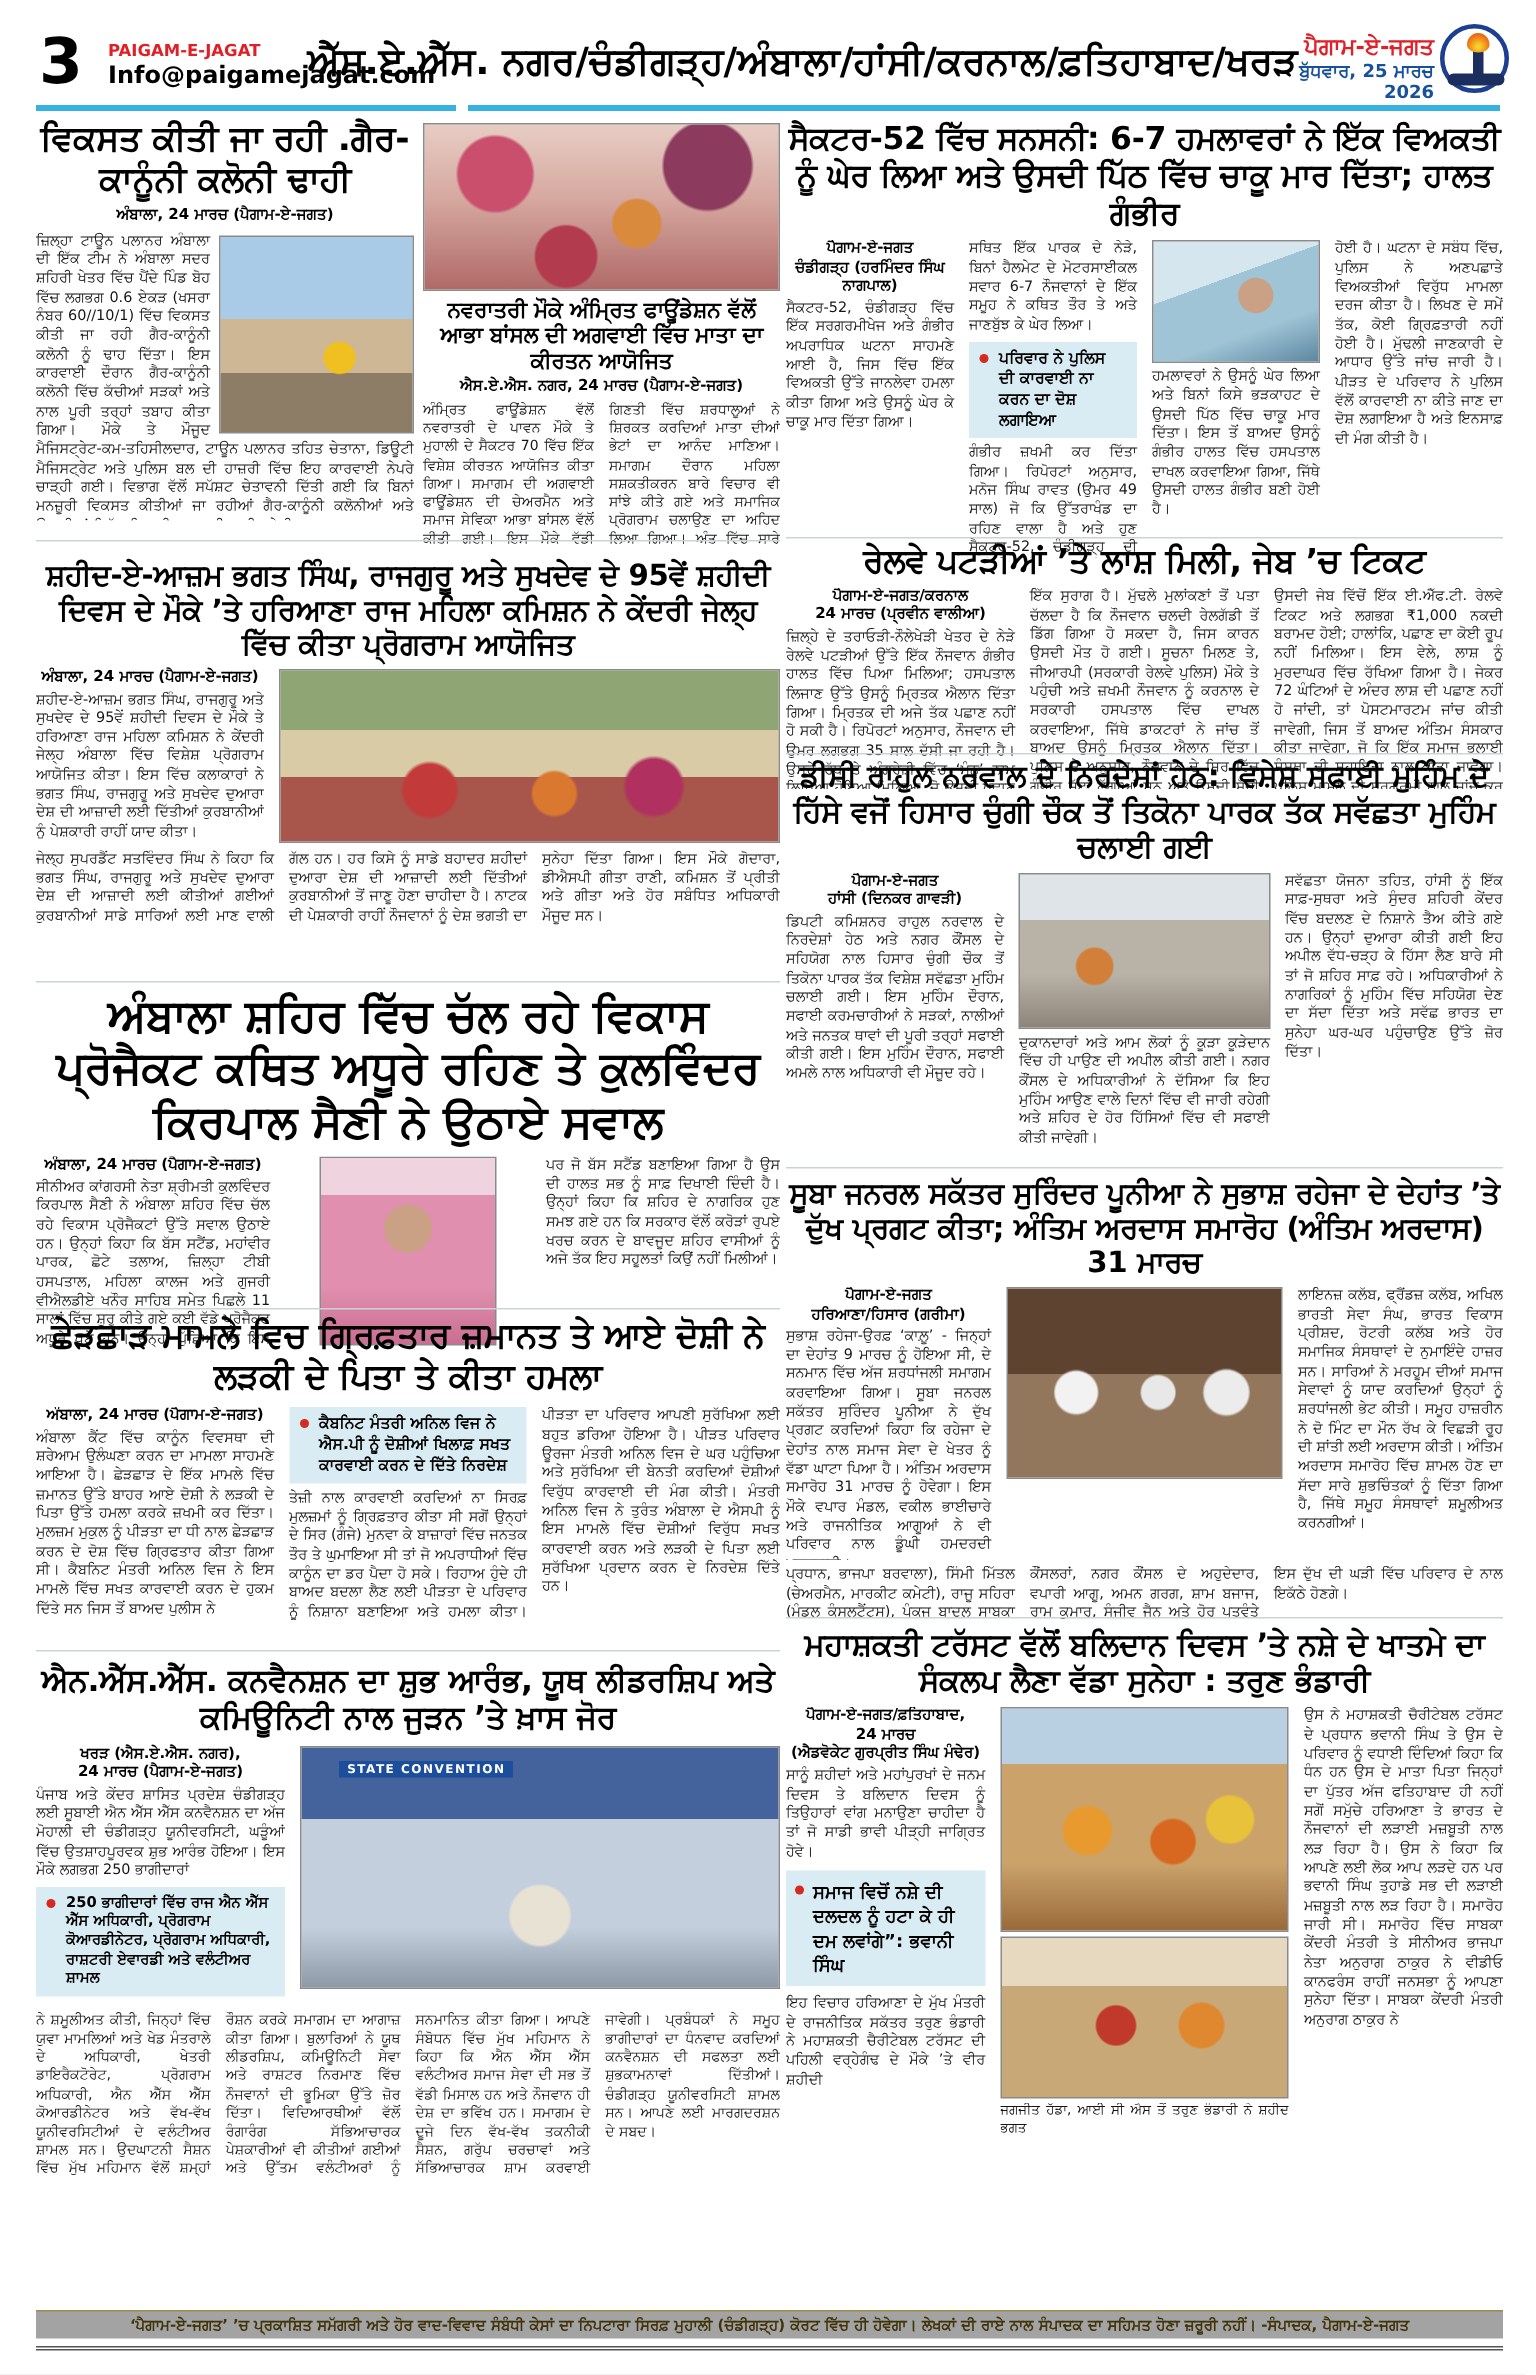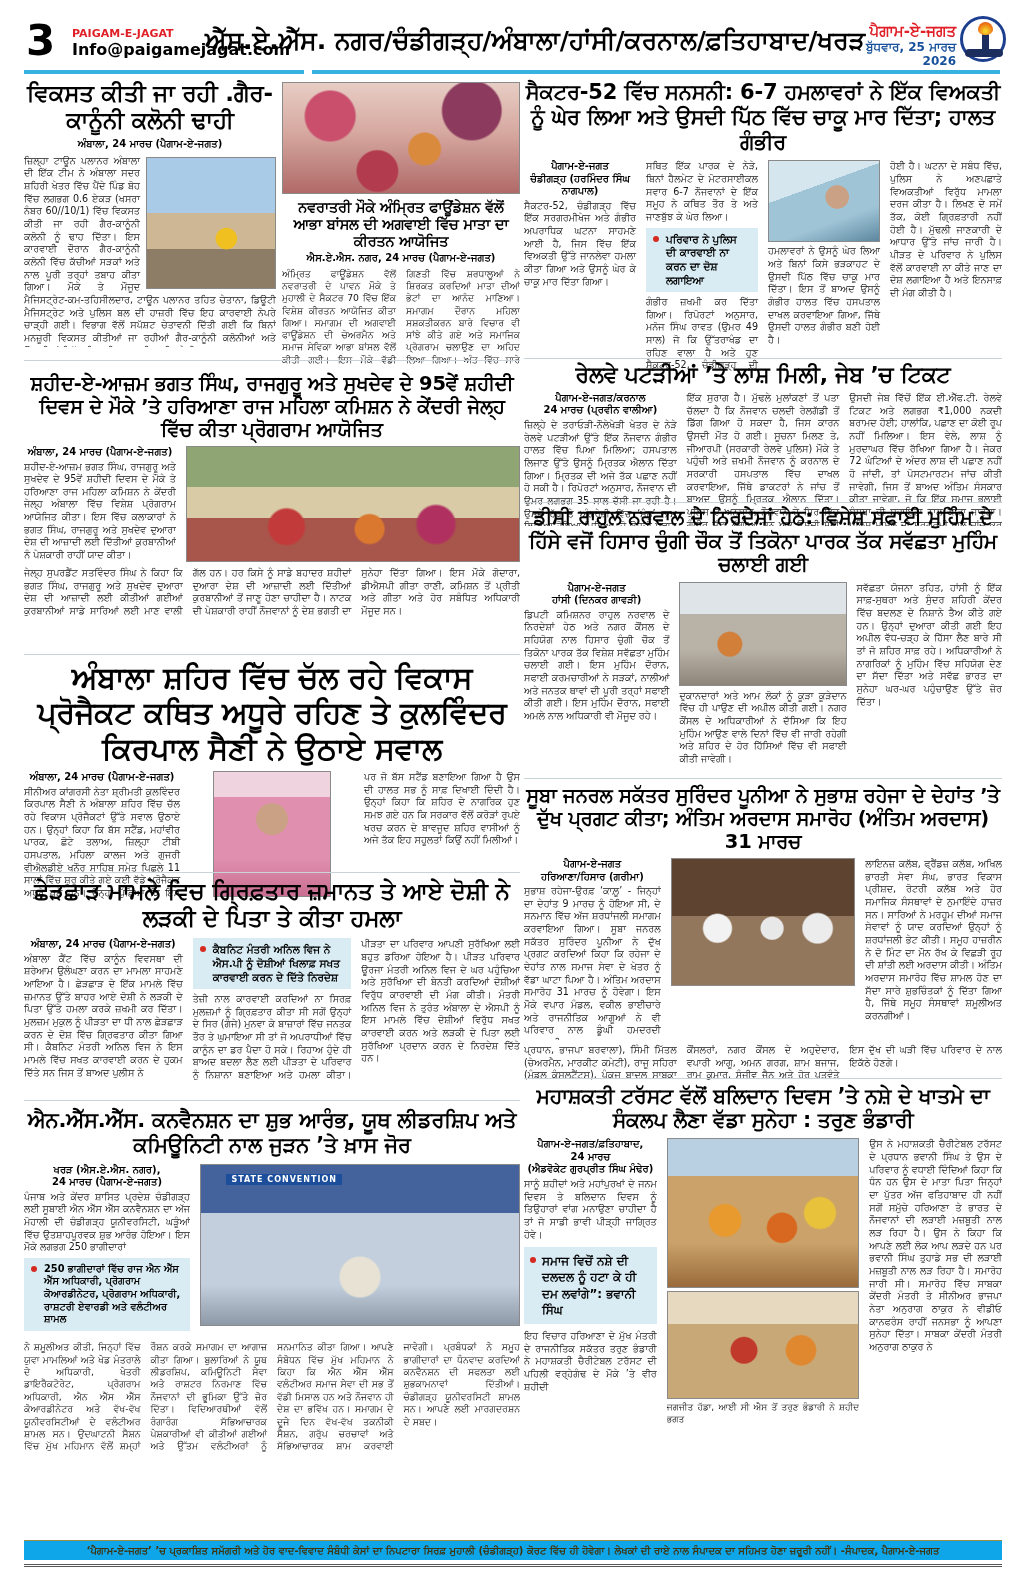--- a/index.html
+++ b/index.html
@@ -72,21 +72,21 @@
   .ph-procession { background:
       radial-gradient(circle at 30% 55%, #e89a2f 0 10%, transparent 11%),
       radial-gradient(circle at 60% 60%, #d8681f 0 10%, transparent 11%),
       radial-gradient(circle at 80% 50%, #e8c23a 0 9%, transparent 10%),
       linear-gradient(180deg, #b9cfe2 0 25%, #caa26a 25% 70%, #9a6a3a 100%); }
   .ph-rally { background:
       radial-gradient(circle at 40% 55%, #c0392b 0 10%, transparent 11%),
       radial-gradient(circle at 70% 55%, #e0882f 0 10%, transparent 11%),
       linear-gradient(180deg, #e6d9bf 0 30%, #c9a878 30% 100%); }
 
-  .footer-bar { background:#0ea5e9; border-top:1px solid #9b8c4a; font-size:10px; font-weight:bold;
+  .footer-bar { background:#a3a3a3; border-top:1px solid #9b8c4a; font-size:10px; font-weight:bold;
     text-align:center; padding:4px 8px 3px; color:#41330a; white-space:nowrap; overflow:hidden; }
   .footer-dbl { border-top:3px double #555; }
 </style>
 </head>
 <body>
 
 <div id="page">
 
   <div class="abs" style="left:26px; top:20px;"><span id="pageno">3</span></div>
   <div class="abs" style="left:72px; top:28px;">

